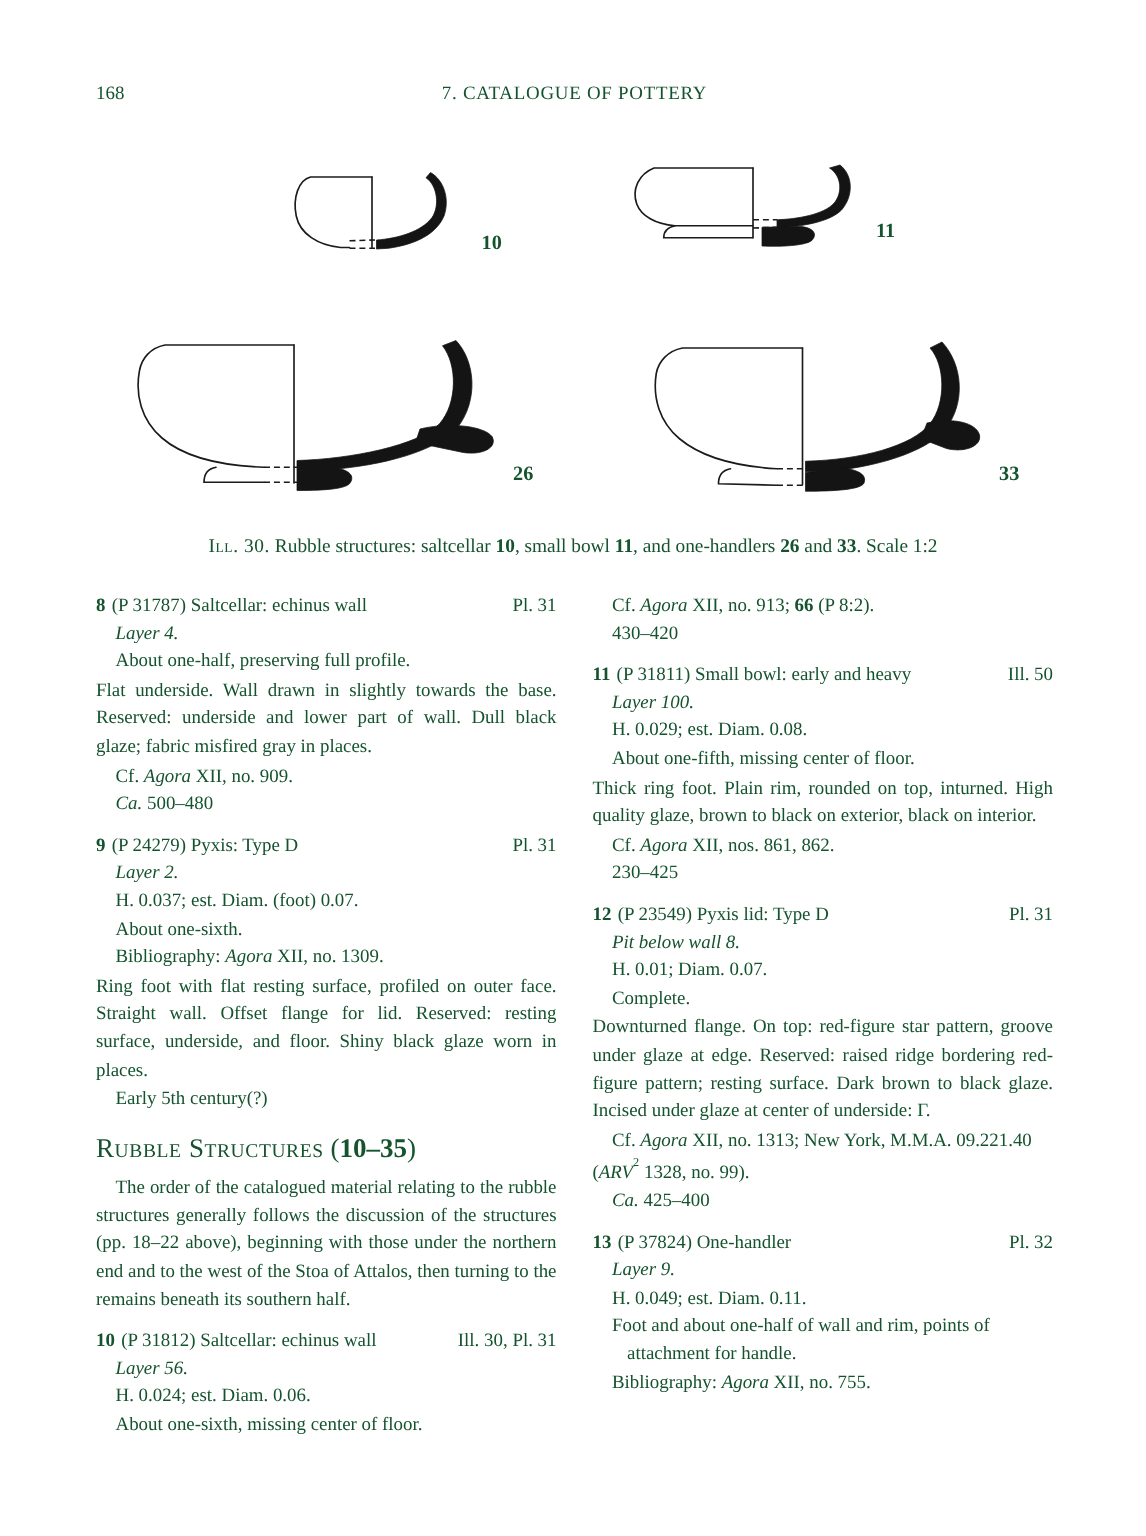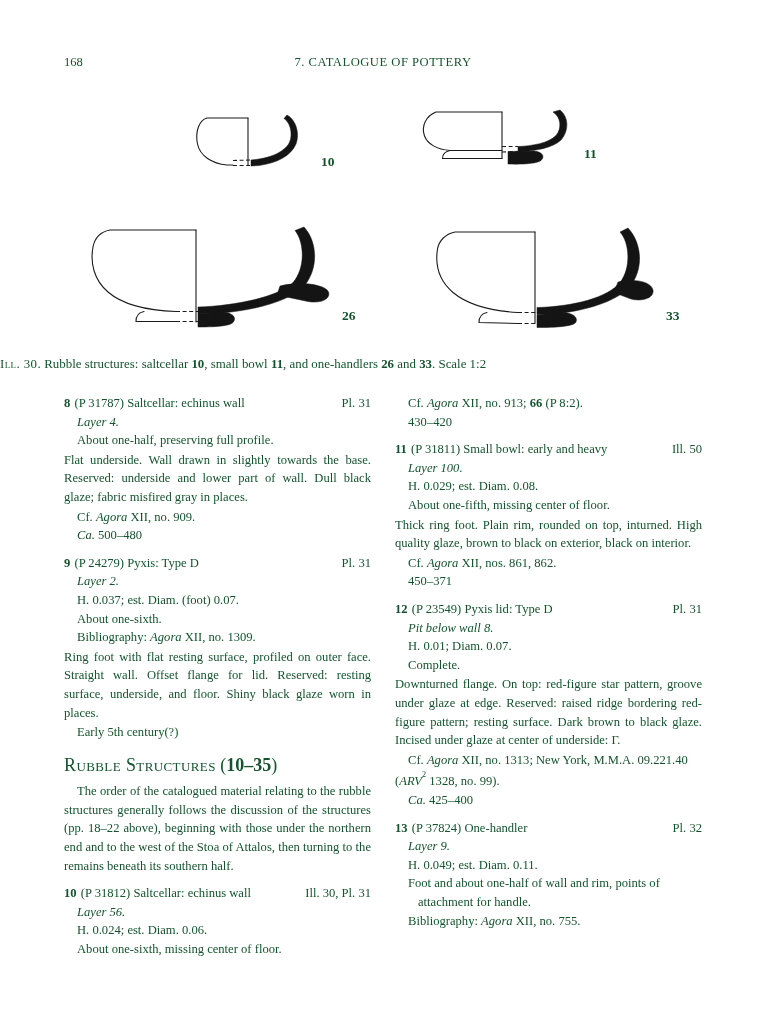--- a/index.html
+++ b/index.html
@@ -14,21 +14,21 @@
   .pg-header { position:absolute; top:53px; left:64px; right:62px; height:20px; }
   .folio { position:absolute; left:0; top:0; }
   .running-head { position:absolute; left:50%; transform:translateX(-50%); top:0; letter-spacing:.5px; }
   
   .fig { position:absolute; display:flex; align-items:flex-end; gap:8px; }
   .fig svg { display:block; }
   .figlabel { font-weight:bold; font-size:13.5px; line-height:1; padding-bottom:7px; }
   .oln { fill:none; stroke:#1b1b1b; stroke-width:1.1; stroke-linecap:round; }
   .sec { fill:#141414; stroke:#141414; stroke-width:.5; }
   .dsh { fill:none; stroke:#1b1b1b; stroke-width:1.1; stroke-dasharray:4 2.6; }
-  .caption { position:absolute; top:355px; left:0; width:100%; font-size:12.9px; }
+  .caption { position:absolute; top:355px; left:0; width:100%; text-align:center; font-size:12.9px; }
   .sc { font-variant:small-caps; letter-spacing:.4px; }
   
   .col { position:absolute; top:394px; width:307px; }
   .col-left { left:64px; }
   .col-right { left:395px; }
   .entry { margin-top:9px; }
   .entry.first { margin-top:0; }
   .ehead { display:flex; justify-content:space-between; }
   .eno { font-weight:bold; }
   .etitle { margin-left:.33em; }
@@ -158,21 +158,21 @@
     <section class="entry">
       <div class="ehead">
         <span><b class="eno">11</b><span class="etitle">(P 31811) Small bowl: early and heavy</span></span>
         <span class="eplate">Ill. 50</span>
       </div>
       <div class="ind it">Layer 100.</div>
       <div class="ind">H. 0.029; est. Diam. 0.08.</div>
       <div class="ind">About one-fifth, missing center of floor.</div>
       <p class="desc">Thick ring foot. Plain rim, rounded on top, inturned. High quality glaze, brown to black on exterior, black on interior.</p>
       <div class="ind"><span>Cf. </span><i>Agora</i><span> XII, nos. 861, 862.</span></div>
-      <div class="ind">450–371</div>
+      <div class="ind">230–425</div>
     </section>
 
     <section class="entry">
       <div class="ehead">
         <span><b class="eno">12</b><span class="etitle">(P 23549) Pyxis lid: Type D</span></span>
         <span class="eplate">Pl. 31</span>
       </div>
       <div class="ind it">Pit below wall 8.</div>
       <div class="ind">H. 0.01; Diam. 0.07.</div>
       <div class="ind">Complete.</div>

